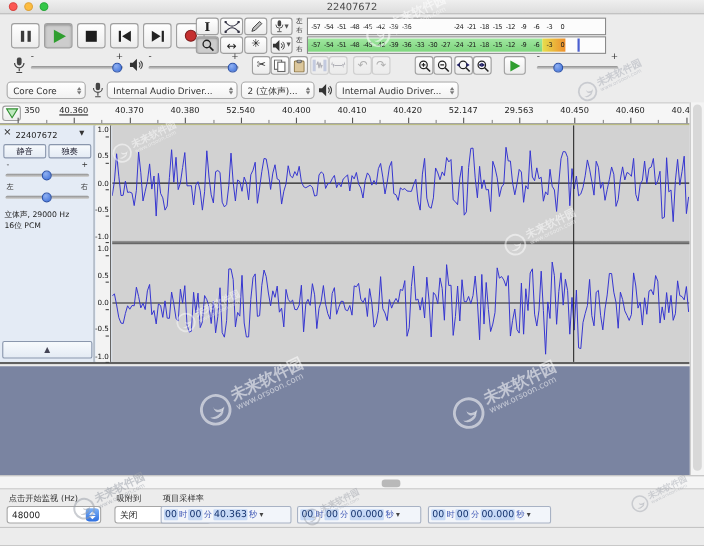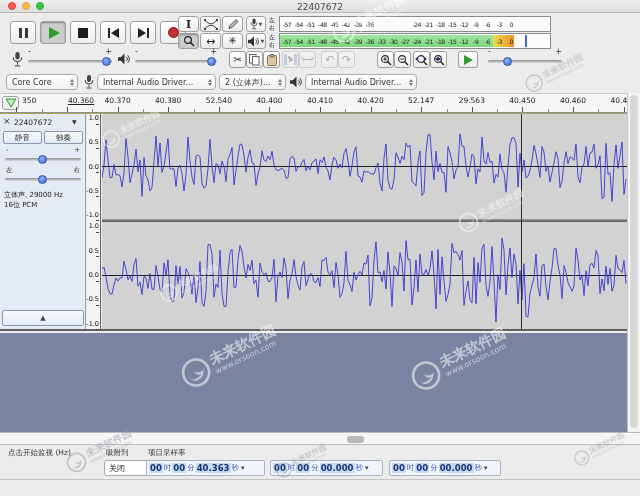--- a/index.html
+++ b/index.html
@@ -64,21 +64,21 @@
 
 .vscroll{position:absolute;left:627px;top:93px;width:13px;height:339px;background:#f4f4f4;border-left:1px solid #c2c2c2;}
 .vthumb{position:absolute;left:2px;top:2px;width:8px;height:333px;background:#d8d8d8;border-radius:4px;}
 .empty{position:absolute;left:0;top:333px;width:627px;height:99px;background:#7a84a1;}
 .hscroll{position:absolute;left:0;top:432px;width:640px;height:13px;background:#f5f5f5;border-top:1px solid #bdbdbd;border-bottom:1px solid #bdbdbd;}
 .hthumb{position:absolute;left:347px;top:3px;width:17px;height:7px;background:#b9b9b9;border-radius:3px;}
 
 .seltb{position:absolute;left:0;top:445px;width:640px;height:34px;background:#ececec;}
 .stlabel{position:absolute;top:3px;font-size:7.5px;color:#333;white-space:nowrap;}
 .tfield{position:absolute;background:#f2f5fa;border:1px solid #a8b2c4;border-radius:2px;display:flex;align-items:center;padding:0 2px;gap:1px;font-size:8px;}
-.tdigit{background:#c6d9f6;color:#15336e;padding:0 1px;border-radius:1px;font-weight:bold;font-size:8.5px;}
+.tdigit{background:#c6d9f6;color:#15336e;padding:0 1px;border-radius:1px;font-weight:normal;font-size:8.5px;}
 .tunit{color:#3d57b5;font-size:7.5px;}
 .tcaret{color:#444;font-size:7px;margin-left:1px;}
 .statusbar{position:absolute;left:0;top:479px;width:640px;height:17px;background:#ececec;border-top:1px solid #c4c4c4;font-size:8px;color:#222;}
 
 .wm{position:absolute;display:flex;align-items:center;gap:3px;pointer-events:none;z-index:50;}
 .wm-logo{width:22px;height:22px;border:2px solid currentColor;border-radius:50%;position:relative;flex:none;}
 .wm-logo::before{content:"";position:absolute;left:3px;top:6px;width:11px;height:7px;border-bottom:2.5px solid currentColor;border-radius:0 0 50% 50%;transform:rotate(-10deg);}
 .wm-logo::after{content:"";position:absolute;left:8px;top:3px;width:8px;height:7px;border-bottom:2px solid currentColor;border-radius:0 0 50% 50%;transform:rotate(15deg);}
 .wm-l1{font-size:11px;font-weight:bold;display:block;line-height:1.1;}
 .wm-l2{font-size:6px;display:block;line-height:1;}
@@ -365,21 +365,21 @@
       </span>
   </div>
 
   <div class="ruler" id="ruler">
     <div class="btn" style="left:2px;top:2px;width:17px;height:14px;">
       <svg width="12" height="10">
           <polygon points="1,1 11,1 6,9" fill="#bfe9bf" stroke="#2f8f2f"></polygon>
         </svg>
     </div>
   <span class="rlabel" style="left: 22px;">350</span>
-      <span class="rlabel" style="left: 81px; transform: translateX(-50%); text-decoration: underline;">40.360</span>
+      <span class="rlabel" style="left: 67px; transform: translateX(-50%); text-decoration: underline;">40.360</span>
       <span class="rlabel" style="left: 117.6px; transform: translateX(-50%);">40.370</span>
       <span class="rlabel" style="left: 168.2px; transform: translateX(-50%);">40.380</span>
       <span class="rlabel" style="left: 218.8px; transform: translateX(-50%);">52.540</span>
       <span class="rlabel" style="left: 269.4px; transform: translateX(-50%);">40.400</span>
       <span class="rlabel" style="left: 320px; transform: translateX(-50%);">40.410</span>
       <span class="rlabel" style="left: 370.6px; transform: translateX(-50%);">40.420</span>
       <span class="rlabel" style="left: 421.2px; transform: translateX(-50%);">52.147</span>
       <span class="rlabel" style="left: 471.8px; transform: translateX(-50%);">29.563</span>
       <span class="rlabel" style="left: 522.4px; transform: translateX(-50%);">40.450</span>
       <span class="rlabel" style="left: 573px; transform: translateX(-50%);">40.460</span>
@@ -465,20 +465,27 @@
     </div>
   <div class="empty"></div>
   <div class="hscroll">
       <div class="hthumb"></div>
     </div>
 
   <div class="seltb">
     <span class="stlabel" style="left:8px;">点击开始监视 (Hz)</span>
     <span class="stlabel" style="left:106px;text-align:right;">吸附到</span>
     <span class="stlabel" style="left:148px;">项目采样率</span>
+    <div class="scombo" style="left:6px;top:15px;width:86px;height:16px;">
+      <span>48000</span>
+      <span class="stepper">
+          <i class="u"></i>
+          <i class="d"></i>
+        </span>
+    </div>
     <div class="scombo" style="left:104px;top:15px;width:88px;height:16px;">
       <span>关闭</span>
       <span class="stepper">
           <i class="u"></i>
           <i class="d"></i>
         </span>
     </div>
     <div class="tfield" id="time-position" style="left:146px;top:15px;width:119px;height:16px;">
         <span class="tdigit">00</span>
         <span class="tunit">时</span>

